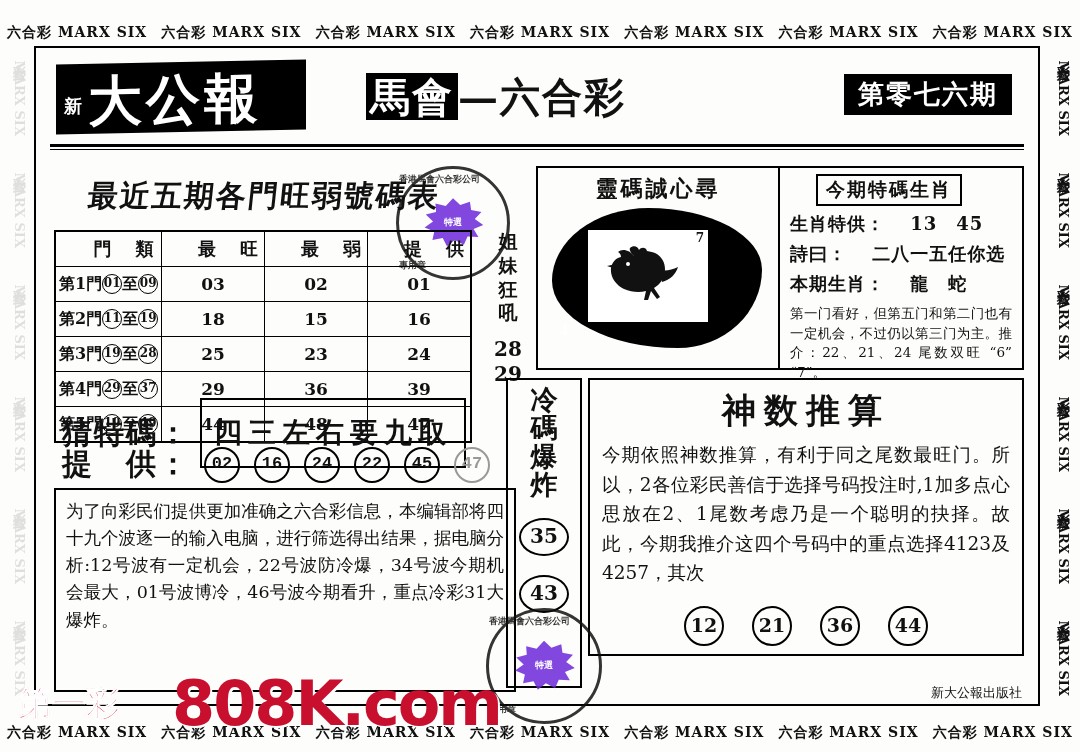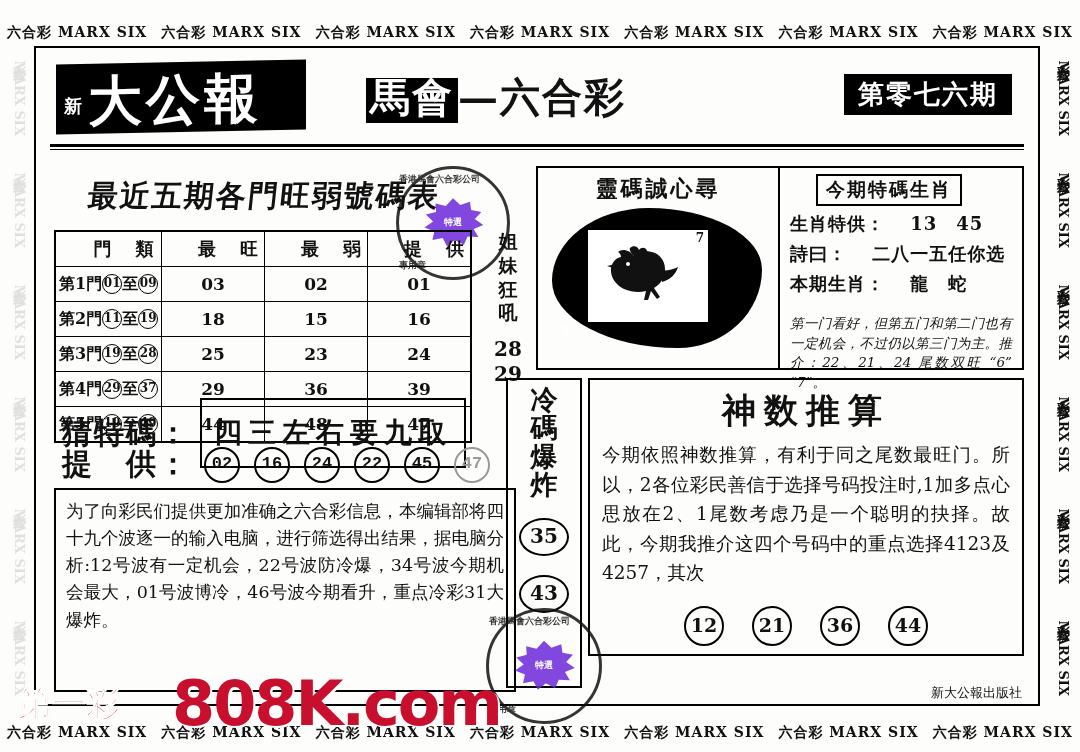--- a/index.html
+++ b/index.html
@@ -48,21 +48,21 @@
     position:absolute;left:8px;top:30px;color:#fff;font-size:18px;font-weight:700;
   }
   .logo .big{
     position:absolute;left:32px;top:2px;color:#fff;font-size:54px;font-weight:700;
     letter-spacing:4px;font-family:"DejaVu Serif",serif;
   }
   .masthead-mid{
     position:absolute;left:330px;top:22px;font-size:40px;font-weight:700;letter-spacing:2px;
   }
   .masthead-mid .inv{
-    background:#000;color:#fff;padding:0 4px;font-family:Liberation Mono, monospace;
+    background:#000;color:#fff;padding:0 4px;
   }
   .issue{
     position:absolute;right:26px;top:26px;background:#000;color:#fff;
     font-size:26px;font-weight:700;letter-spacing:2px;padding:3px 14px;
   }
   .rule{
     position:absolute;left:14px;right:14px;top:96px;border-top:3px solid #000;
   }
   .rule2{
     position:absolute;left:14px;right:14px;top:101px;border-top:1px solid #000;
@@ -176,21 +176,21 @@
   }
   .rpanel .right{
     position:absolute;left:242px;top:0;right:0;height:100%;padding:6px 10px;
   }
   .boxtitle{
     border:2px solid #000;display:inline-block;padding:1px 8px;font-size:19px;font-weight:700;
     letter-spacing:2px;margin-left:26px;
   }
   .kv{font-size:18px;font-weight:700;margin-top:6px;letter-spacing:1px;}
   .kv .sp{margin-left:18px;}
-  .note{font-size:13.5px;line-height:1.45;margin-top:18px;text-align:justify;font-style:italic;}
+  .note{font-size:13.5px;line-height:1.45;margin-top:8px;text-align:justify;}
 
   
   .spanel{
     position:absolute;left:552px;top:330px;right:14px;bottom:48px;border:2px solid #000;
     padding:6px 12px;
   }
   .spanel .title{
     text-align:center;font-size:34px;font-weight:700;letter-spacing:8px;margin:2px 0 6px;
   }
   .spanel .txt{

